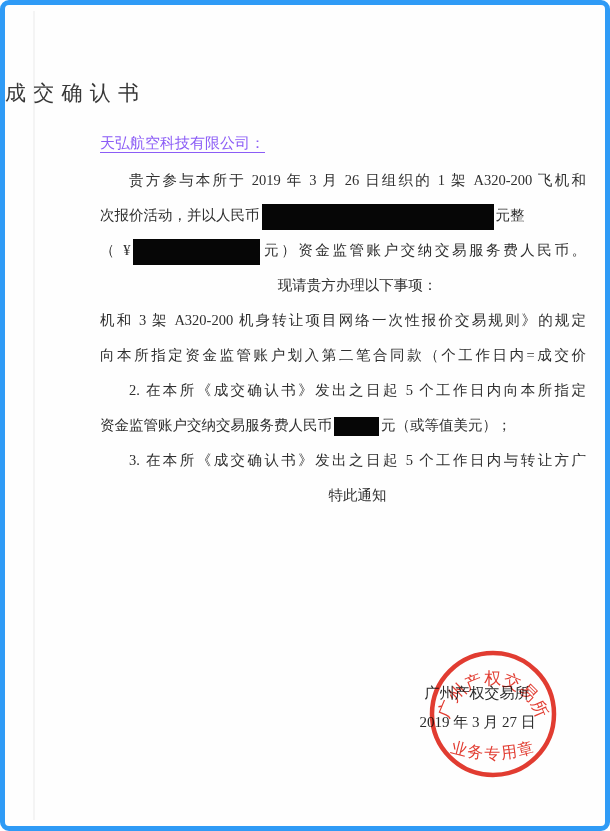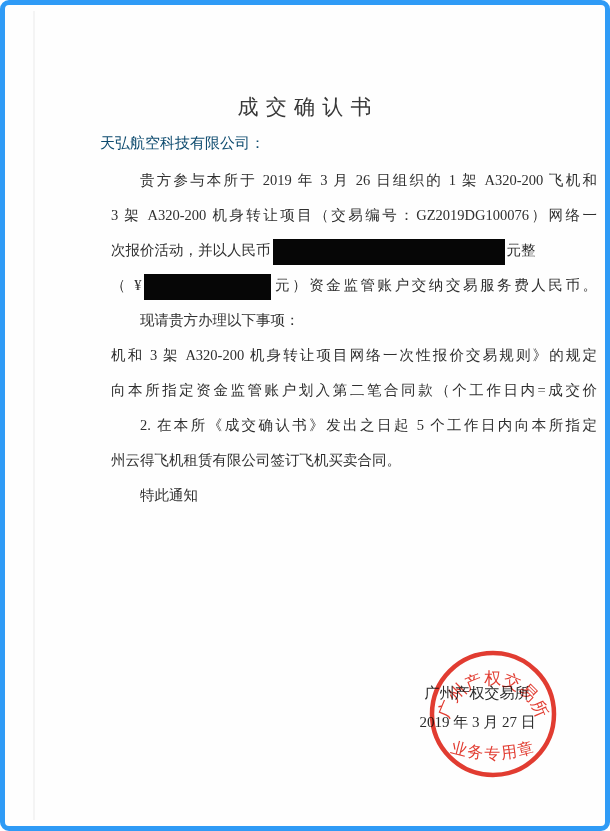--- a/index.html
+++ b/index.html
@@ -11,44 +11,44 @@
     border:5px solid #2f9bf6;
     border-radius:9px;
     overflow:hidden;
     font-family:"Liberation Serif","DejaVu Serif",serif;
   }
   .scan-artifact{
     position:absolute;left:28px;top:6px;bottom:6px;width:2px;
     background:rgba(60,60,60,0.05);
   }
   .doc-title{
-    position:absolute;top:88px;left:0;width:100%;
-    text-align:center;
+    position:absolute;top:74px;left:0;width:100%;
     font-size:21px;letter-spacing:1px;
     color:#383838;
   }
   .addressee{
     position:absolute;top:129px;left:95px;
-    font-size:15px;color:#0c4a6e;
+    font-size:15px;color:#8b5cf6;
+    text-decoration:underline;
     text-underline-offset:4px;
   }
   .doc-body{
-    position:absolute;top:158px;left:106px;width:486px;
+    position:absolute;top:158px;left:95px;width:486px;
   }
   .line{
     height:35px;line-height:35px;
     font-size:14.5px;color:#2f2f2f;
     white-space:nowrap;
   }
   .line.justify{
     white-space:normal;
     text-align:justify;
     text-align-last:justify;
   }
-  .line.indent{padding-left:29px;}
+  .line.indent{padding-left:29px;text-align:center;}
   .redact{
     display:inline-block;
     background:#060606;
     vertical-align:middle;
     margin:0 2px;
   }
   .sig-org{
     position:absolute;top:679px;left:412px;width:120px;
     text-align:center;font-size:15px;color:#2b2b2b;
   }
@@ -68,28 +68,28 @@
 <div id="page">
 
   <div class="scan-artifact"></div>
 
   <div class="doc-title">成 交 确 认 书</div>
 
   <div class="addressee">天弘航空科技有限公司：</div>
 
   <div class="doc-body">
       <div class="line indent justify"><span>贵方参与本所于 2019 年 3 月 26 日组织的 1 架 A320-200 飞机和</span></div>
-      <div class="line justify"><span>3 架 A320-200 机身转让项目（交易编号：GZ2019DG100076）网络一</span></div>
       <div class="line"><span>次报价活动，并以人民币</span><span class="redact" style="width: 232px; height: 26px;"></span><span>元整</span></div>
       <div class="line justify"><span>（ ¥</span><span class="redact" style="width: 127px; height: 26px;"></span><span>元）资金监管账户交纳交易服务费人民币。</span></div>
       <div class="line indent"><span>现请贵方办理以下事项：</span></div>
       <div class="line justify"><span>机和 3 架 A320-200 机身转让项目网络一次性报价交易规则》的规定</span></div>
       <div class="line justify"><span>向本所指定资金监管账户划入第二笔合同款（个工作日内=成交价</span></div>
       <div class="line indent justify"><span>2. 在本所《成交确认书》发出之日起 5 个工作日内向本所指定</span></div>
-      <div class="line"><span>州云得飞机租赁有限公司签订飞机买卖合同。</span></div>
+      <div class="line"><span>资金监管账户交纳交易服务费人民币</span><span class="redact" style="width: 45px; height: 19px;"></span><span>元（或等值美元）；</span></div>
+      <div class="line indent justify"><span>3. 在本所《成交确认书》发出之日起 5 个工作日内与转让方广</span></div>
       <div class="line indent"><span>特此通知</span></div>
     </div>
 
   <div class="sig-org">广州产权交易所</div>
   <div class="sig-date">2019 年 3 月 27 日</div>
 
   <svg class="stamp" viewBox="0 0 150 150">
     <circle cx="75" cy="75" r="61" fill="none" stroke="#e02b1f" stroke-width="4.5"></circle>
     <path id="seal-arc-top" d="M 30.7 81.8 A 45 45 0 0 1 119.3 81.8" fill="none"></path>
     <path id="seal-arc-bottom" d="M 30 112 Q 75 127 120 112" fill="none"></path>

